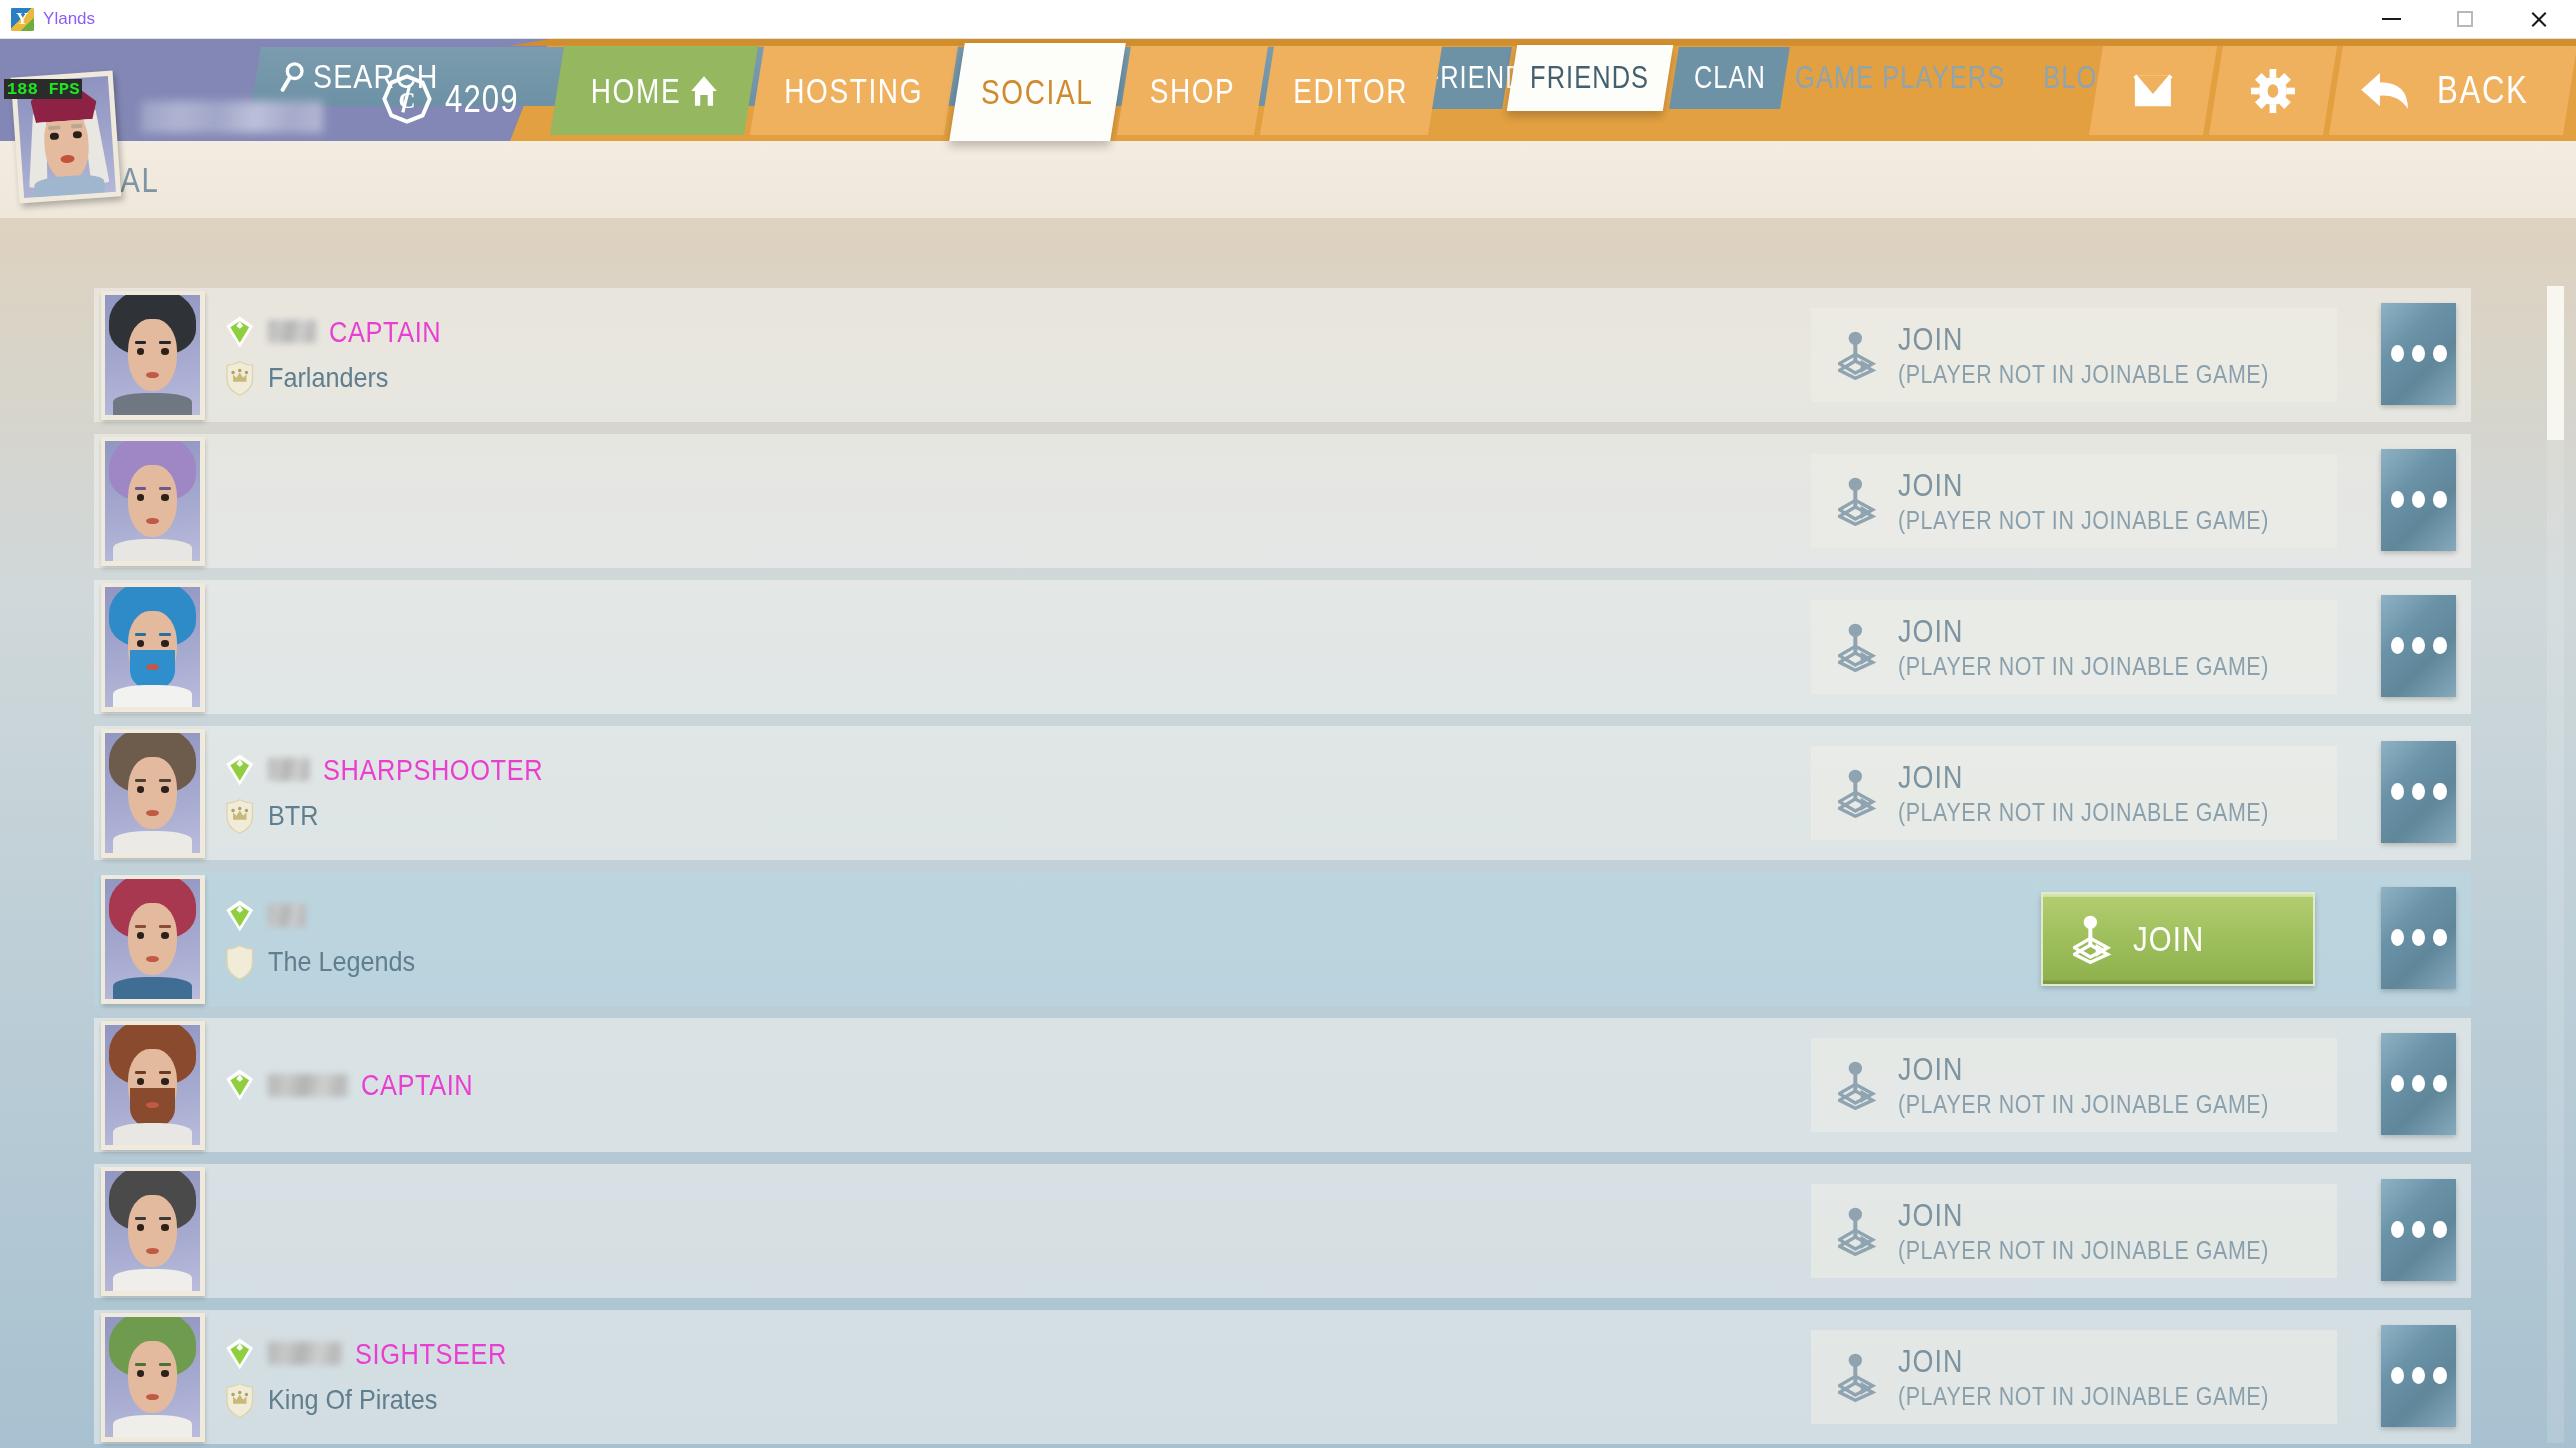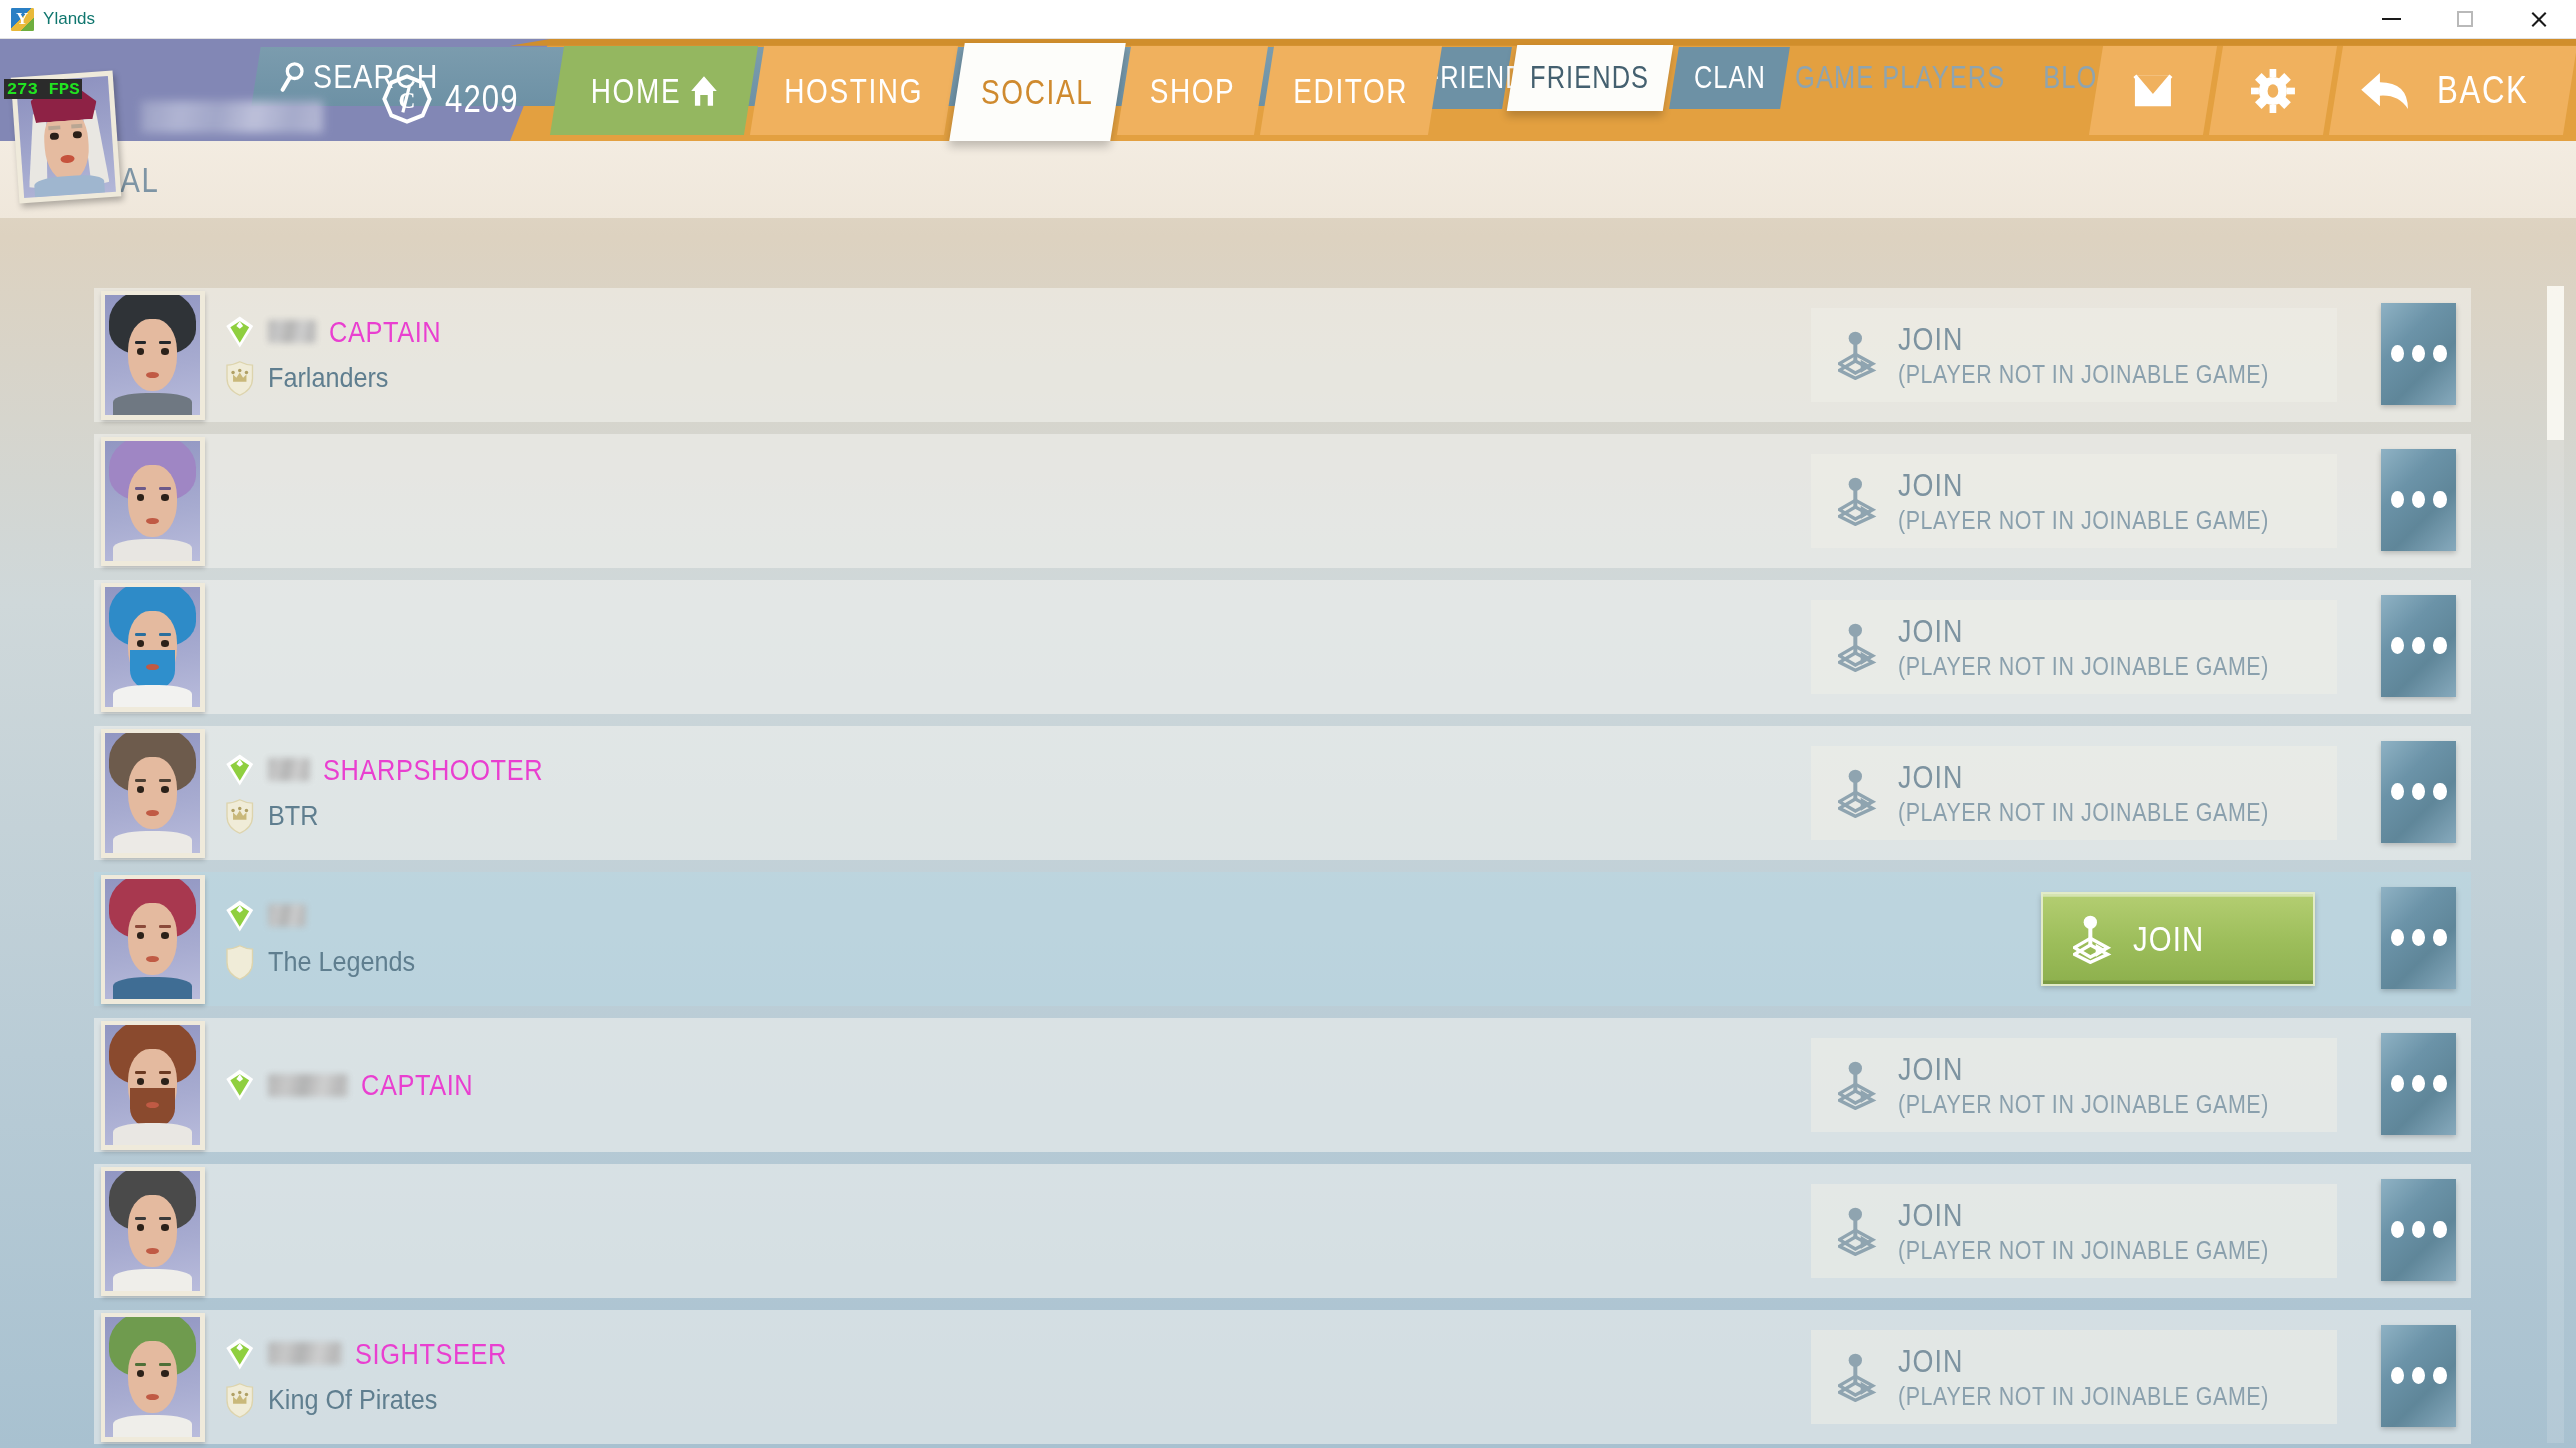--- a/index.html
+++ b/index.html
@@ -36,21 +36,21 @@
     transform: translateY(-50%);
     text-align: center;
     color: #ffffff;
     font-size: 17px;
     font-weight: bold;
     font-family: "Liberation Serif", serif;
   }
   .tb-title {
     margin-left: 9.4px;
     font-size: 17px;
-    color: #0f766e;
+    color: #8b5cf6;
   }
   .tb-controls { margin-left: auto; display: flex; height: 100%; }
   .tb-btn {
     width: 74px; height: 100%;
     display: flex; align-items: center; justify-content: center;
     cursor: default;
   }
   .tb-glyph-min { width: 19px; height: 2px; background: #1a1a1a; }
   .tb-glyph-max { width: 16px; height: 16px; border: 2px solid #b9b9b9; }
   .tb-glyph-close { width: 19px; height: 19px; position: relative; }
@@ -464,21 +464,21 @@
 </div>
 
 <div class="game">
 
   <div class="topbar">
     <div class="topbar-purple"></div>
     <div class="topbar-orange"></div>
     <div class="topbar-orange-rim"></div>
   </div>
 
-  <div class="fps">273 FPS</div>
+  <div class="fps">188 FPS</div>
 
   <div class="avatar-frame">
     <div class="face">
       <div class="av-hair-l"></div>
       <div class="av-hair-r"></div>
       <div class="av-skin"></div>
       <div class="av-brow l"></div>
       <div class="av-brow r"></div>
       <div class="av-eye l"></div>
       <div class="av-eye r"></div>

